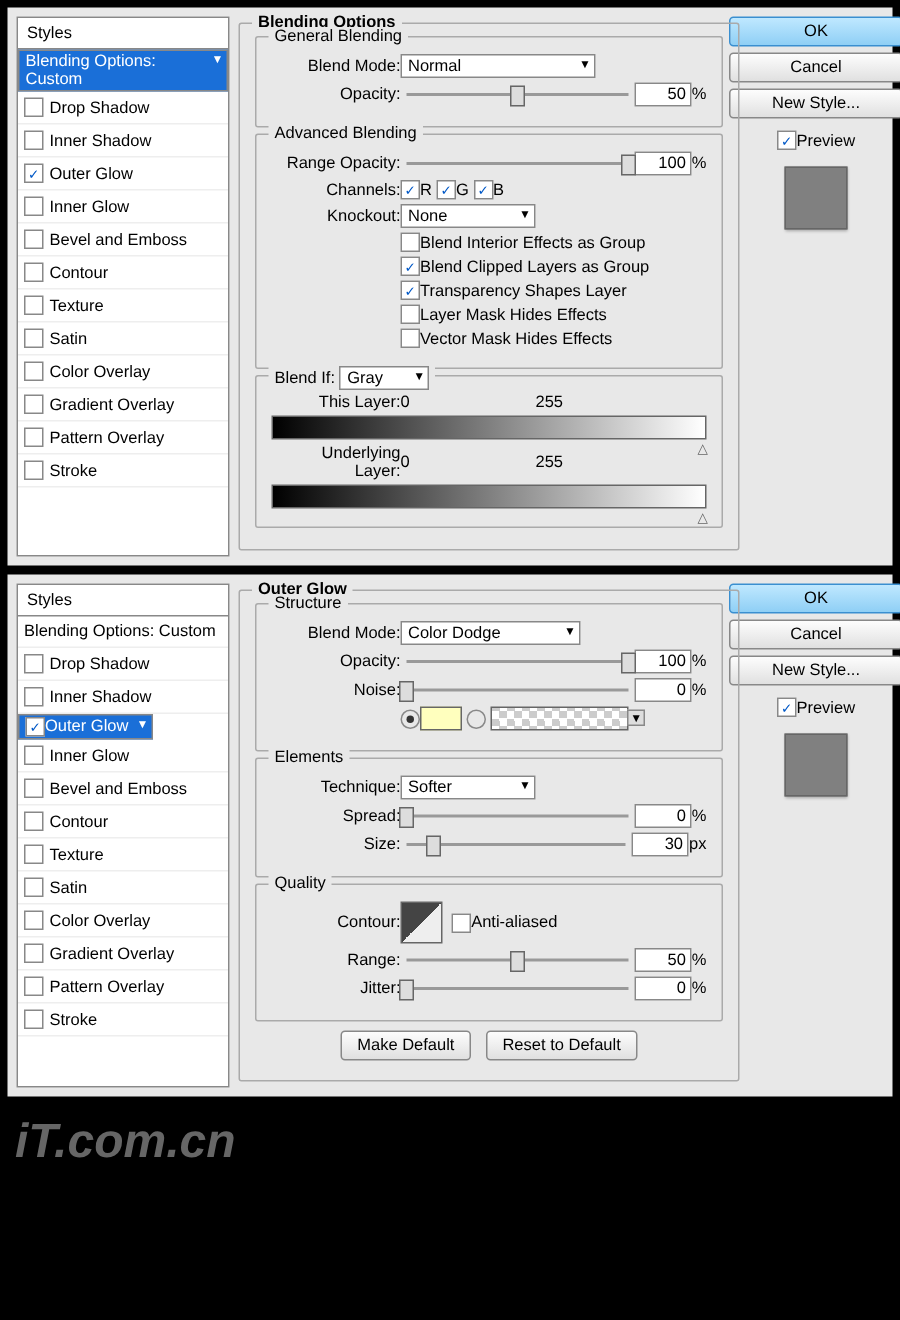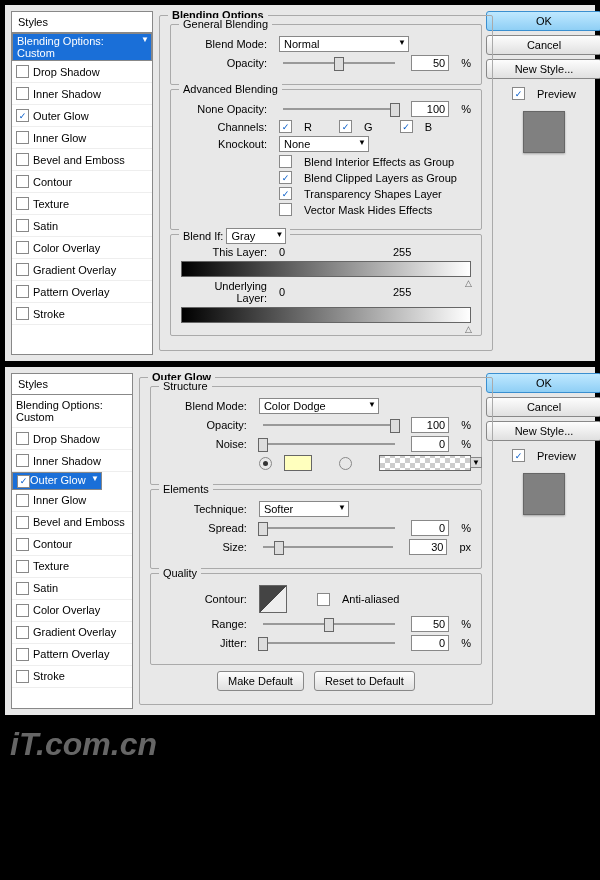--- a/index.html
+++ b/index.html
@@ -6,21 +6,21 @@
 .dialog{background:#e8e8e8;border:1px solid #000;margin:4px;padding:6px;display:flex;gap:6px}
 .styles-panel{width:140px;border:1px solid #888;background:#fff}
 .styles-head{padding:4px 6px;border-bottom:1px solid #888;background:#fff}
 .style-item{padding:4px 4px;display:flex;align-items:center;gap:4px;border-bottom:1px solid #eee}
 .style-item.sel{background:#1a6fd8;color:#fff}
 .style-item.sub{}
 .chk{width:11px;height:11px;border:1px solid #888;background:#fff;display:inline-flex;align-items:center;justify-content:center;font-size:9px;color:#0058c7}
 .main{flex:1}
 .group{border:1px solid #aaa;border-radius:2px;margin:4px 0;padding:8px 10px 10px;position:relative}
 .group-title{position:absolute;top:-7px;left:8px;background:#e8e8e8;padding:0 4px;font-size:11px}
-.row{display:flex;align-items:center;gap:12px;margin:3px 0}
+.row{display:flex;align-items:center;gap:0;margin:3px 0}
 .lbl{width:86px;text-align:right}
 .sel{border:1px solid #888;background:#fff;padding:1px 14px 1px 4px;position:relative;min-width:70px;display:inline-block}
 .sel::after{content:"▼";position:absolute;right:2px;top:1px;font-size:8px}
 .input{border:1px solid #888;background:#fff;padding:1px 3px;width:30px;text-align:right;display:inline-block}
 .slider{flex:1;height:2px;background:#999;position:relative;margin:0 4px}
 .thumb{position:absolute;top:-5px;width:8px;height:12px;background:#ddd;border:1px solid #666;transform:translateX(-50%)}
 .btns{width:90px;display:flex;flex-direction:column;gap:4px;align-items:center}
 .btn{border:1px solid #888;border-radius:3px;padding:3px 13px;width:88px;text-align:center;background:linear-gradient(#fdfdfd,#e0e0e0)}
 .btn.ok{background:linear-gradient(#bfe8ff,#8fcff5);border-color:#3a8fd0}
 .swatch{width:40px;height:40px;background:#808080;border:1px solid #666;margin-top:4px;box-shadow:0 1px 2px rgba(0,0,0,.3)}
@@ -107,21 +107,21 @@
             <span class="slider">
               <span class="thumb" style="left:50%"></span>
             </span>
             <span class="input">50</span>
             <span>%</span>
           </div>
       </div>
       <div class="group">
         <span class="group-title">Advanced Blending</span>
         <div class="row">
-            <span class="lbl">None Opacity:</span>
+            <span class="lbl">Range Opacity:</span>
             <span class="slider">
               <span class="thumb" style="left:100%"></span>
             </span>
             <span class="input">100</span>
             <span>%</span>
           </div>
         <div class="row"><span class="lbl">Channels:</span><span class="chk">✓</span><span>R</span>&nbsp;<span class="chk">✓</span><span>G</span>&nbsp;<span class="chk">✓</span><span>B</span></div>
         <div class="row">
             <span class="lbl">Knockout:</span>
             <span class="sel">None</span>
@@ -133,20 +133,25 @@
           </div>
         <div class="row">
             <span class="lbl"></span>
             <span class="chk">✓</span>
             <span>Blend Clipped Layers as Group</span>
           </div>
         <div class="row">
             <span class="lbl"></span>
             <span class="chk">✓</span>
             <span>Transparency Shapes Layer</span>
+          </div>
+        <div class="row">
+            <span class="lbl"></span>
+            <span class="chk"></span>
+            <span>Layer Mask Hides Effects</span>
           </div>
         <div class="row">
             <span class="lbl"></span>
             <span class="chk"></span>
             <span>Vector Mask Hides Effects</span>
           </div>
       </div>
       <div class="group">
         <span class="group-title"><span>Blend If:</span> <span class="sel" style="min-width:40px">Gray</span></span>
         <div class="row">

